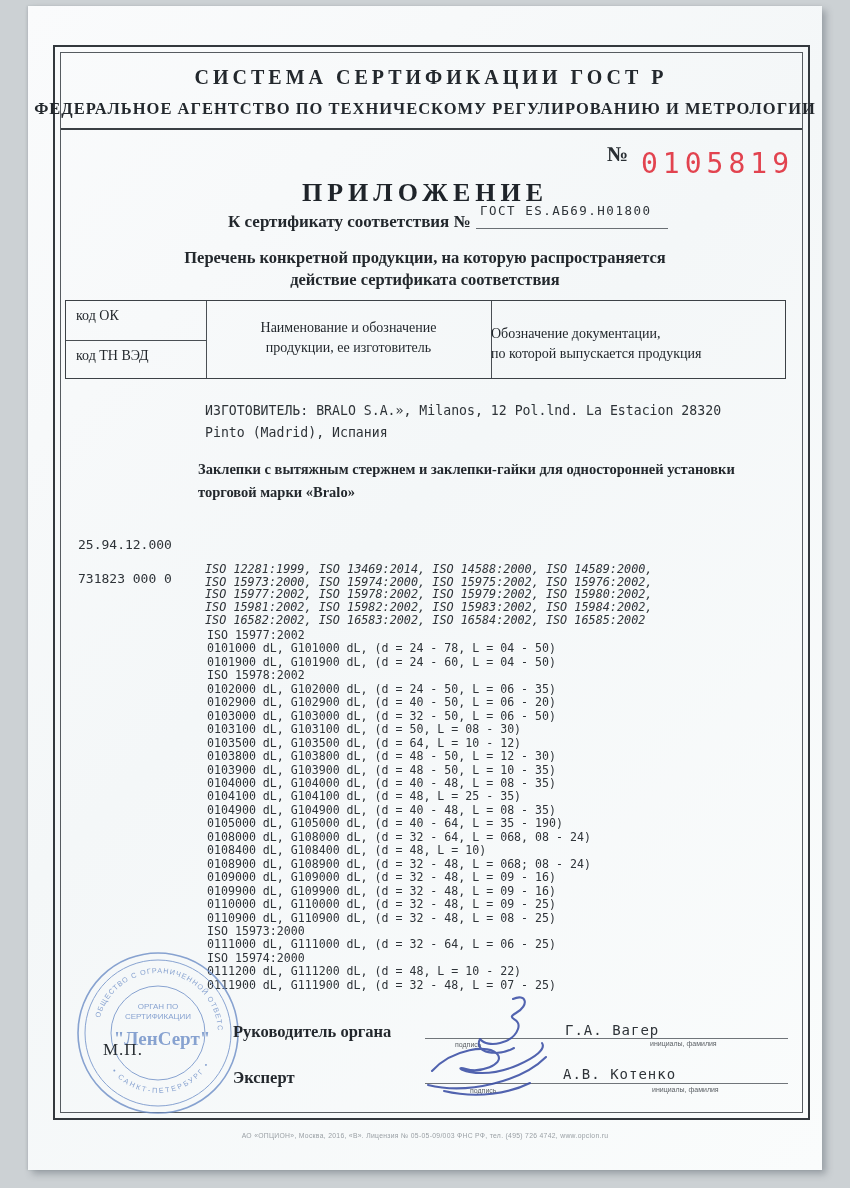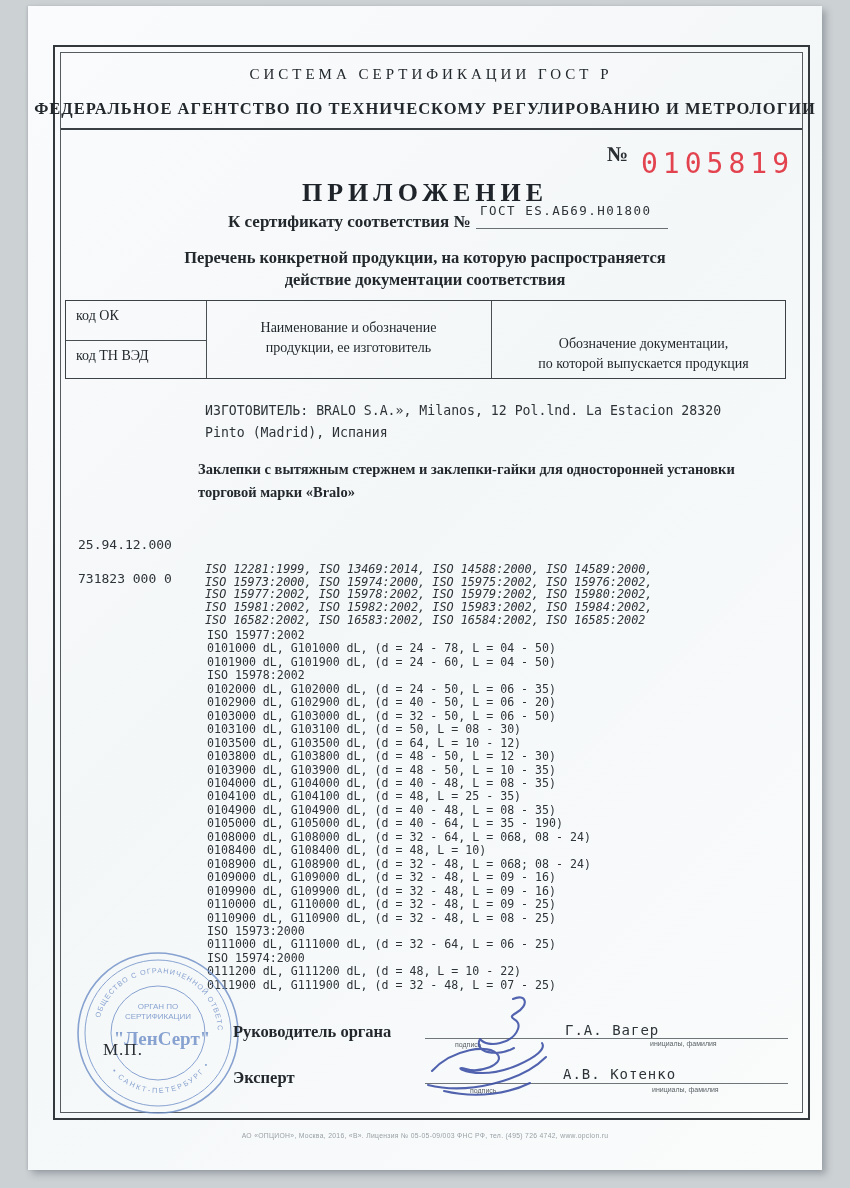--- a/index.html
+++ b/index.html
@@ -15,41 +15,41 @@
     background:linear-gradient(135deg,#fafbfc 0%,#f4f7f8 45%,#fafcfc 100%);
     box-shadow:4px 4px 7px rgba(60,70,80,.35), -1px 0 2px rgba(60,70,80,.15);
   }
   .abs { position:absolute; }
   #frame {
     position:absolute; left:25px; top:39px; width:757px; height:1075px;
     border:2px solid #33383d;
   }
   #frame-inner { position:absolute; inset:5px; border:1px solid #565b60; }
   .center { width:100%; text-align:center; }
-  #title { top:60px; font-weight:normal; font-size:15px; letter-spacing:4px; color:#23282d;padding-left:12px; }
+  #title { top:60px; font-weight:bold; font-size:20px; letter-spacing:4px; color:#23282d;padding-left:12px; }
   #subtitle { top:93px; font-weight:bold; font-size:16.5px; letter-spacing:1px; color:#23282d; }
   #header-divider { left:33px; top:122px; width:741px; border-top:2px solid #3a3f44; }
   #doc-number-label { left:579px; top:136px; font-size:21px; font-weight:bold; color:#2a2f34; }
   #doc-number-value { left:613px; top:133px; font-family:"DejaVu Sans Mono", monospace; font-size:28px; letter-spacing:5px;margin-top:8px; }
   #appendix-title { top:164px; font-weight:bold; font-size:26px; letter-spacing:5px; color:#1f242a;margin-top:8px; }
   #cert-label { left:200px; top:206px; font-weight:bold; font-size:17px; color:#23282d; }
   #cert-value { left:452px; top:197px; font-family:"DejaVu Sans Mono", monospace; font-size:12.5px; letter-spacing:1.5px; color:#2e3338; }
   #cert-underline { left:448px; top:222px; width:192px; border-top:1px solid #6a6f74; }
   #list-title-1 { top:242px; font-weight:bold; font-size:16.5px; color:#23282d; }
   #list-title-2 { top:264px; font-weight:bold; font-size:16.5px; color:#23282d; }
 
   #table-box { left:37px; top:294px; width:721px; height:79px; border:1.5px solid #3c4146; }
   #tb-v1 { position:absolute; left:140px; top:0; height:100%; border-left:1px solid #4a4f54; }
   #tb-v2 { position:absolute; left:425px; top:0; height:100%; border-left:1px solid #4a4f54; }
   #tb-h1 { position:absolute; left:0; top:39px; width:140px; border-top:1px solid #4a4f54; }
   .tb-cell { position:absolute; font-size:14px; color:#23282d; }
   #cell-ok { left:10px; top:7px; }
   #cell-tnved { left:10px; top:47px; }
   #cell-name { left:140px; top:17px; width:285px; text-align:center; white-space:pre; line-height:20px; }
-  #cell-doc { left:425px; top:33px; width:296px; text-align:center; white-space:pre; line-height:20px;padding-left:9px; }
+  #cell-doc { left:425px; top:23px; width:296px; white-space:pre; line-height:20px; }
 
   .mono { font-family:"DejaVu Sans Mono", monospace; color:#2e3338; white-space:pre; }
   #manufacturer { left:177px; top:394px; font-size:13.2px; line-height:22px; }
   #product-desc { left:170px; top:452px; font-weight:bold; font-size:14.5px; line-height:22.5px; white-space:pre; color:#23282d; }
   #conforms { left:177px; top:487px; font-size:13px; line-height:15.8px; }
   #code-ok { left:50px; top:531px; font-size:13px; }
   #code-tnved { left:50px; top:565px; font-size:13px; }
   #iso-standards { left:177px; top:557px; font-size:11.8px; line-height:12.7px;font-style:italic; }
   #product-list { left:179px; top:623px; font-size:11.6px; line-height:13.45px; }
 
@@ -85,21 +85,21 @@
   <div class="abs" id="header-divider"></div>
 
   <div class="abs" id="doc-number-label">№</div>
   <div class="abs" id="doc-number-value" style="color:#e2434f;">0105819</div>
 
   <div class="abs center" id="appendix-title">ПРИЛОЖЕНИЕ</div>
   <div class="abs" id="cert-label">К сертификату соответствия №</div>
   <div class="abs" id="cert-value">ГОСТ ES.АБ69.Н01800</div>
   <div class="abs" id="cert-underline"></div>
   <div class="abs center" id="list-title-1">Перечень конкретной продукции,  на которую распространяется</div>
-  <div class="abs center" id="list-title-2">действие документации соответствия</div>
+  <div class="abs center" id="list-title-2">действие сертификата соответствия</div>
 
   <div class="abs" id="table-box">
     <div id="tb-v1"></div>
     <div id="tb-v2"></div>
     <div id="tb-h1"></div>
     <div class="tb-cell" id="cell-ok">код ОК</div>
     <div class="tb-cell" id="cell-tnved">код ТН ВЭД</div>
     <div class="tb-cell" id="cell-name">Наименование и обозначение
 продукции, ее изготовитель</div>
     <div class="tb-cell" id="cell-doc">Обозначение документации,

